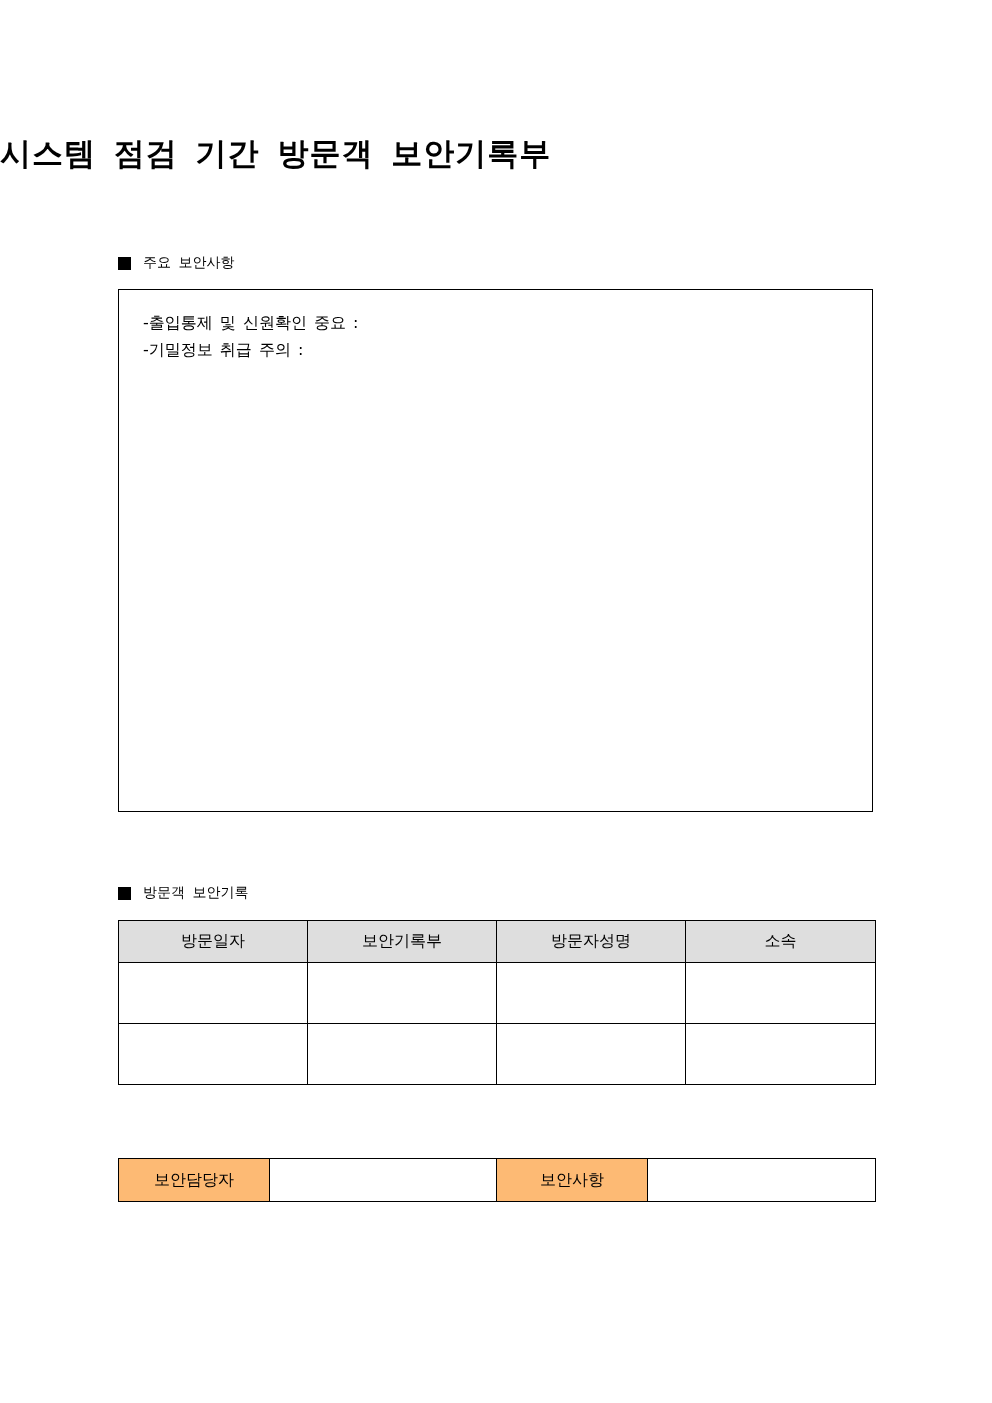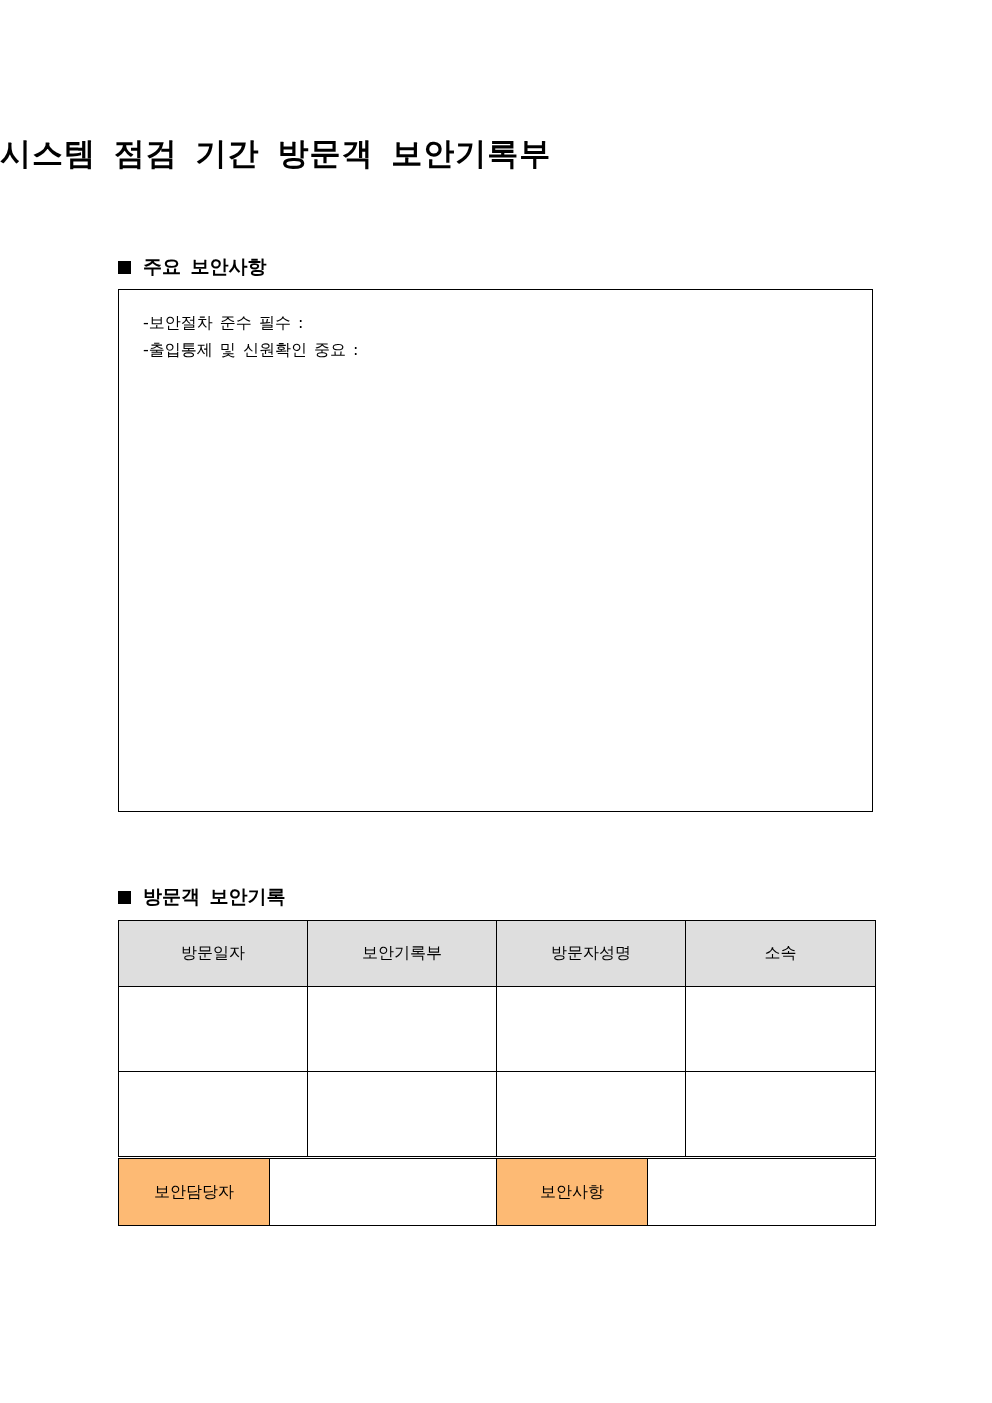--- a/index.html
+++ b/index.html
@@ -22,22 +22,22 @@
       top: 133px;
       font-size: 31px;
       font-weight: bold;
       letter-spacing: 1px;
       word-spacing: 6px;
       margin: 0;
     }
     .section-heading {
       position: absolute;
       left: 118px;
-      font-size: 19px;
-      font-weight: bold;
+      font-size: 14px;
+      font-weight: normal;
       word-spacing: 3px;
       display: flex;
       align-items: center;
     }
     .section-heading .bullet {
       display: inline-block;
       width: 13px;
       height: 13px;
       background: #000;
       margin-right: 12px;
@@ -57,21 +57,21 @@
       line-height: 27px;
       word-spacing: 2px;
     }
     table {
       border-collapse: collapse;
       position: absolute;
       table-layout: fixed;
     }
     td, th {
       border: 1.5px solid #000;
-      padding: 12px;
+      padding: 0;
       font-weight: normal;
       font-size: 16px;
       text-align: center;
       vertical-align: middle;
       margin-left: 6px;
     }
     .visitor-table {
       left: 118px;
       top: 920px;
       width: 757px;
@@ -99,22 +99,22 @@
 <body>
 
 <h1 class="title">시스템 점검 기간 방문객 보안기록부</h1>
 
 <div class="section-heading" style="top:254px;">
   <span class="bullet"></span>
   <span>주요 보안사항</span>
 </div>
 
 <div class="notes-box">
-  <div class="note-line">-보안절차 준수 필수 :</div>
   <div class="note-line">-출입통제 및 신원확인 중요 :</div>
+  <div class="note-line">-기밀정보 취급 주의 :</div>
 </div>
 
 <div class="section-heading" style="top:884px;justify-content:space-between;">
   <span class="bullet"></span>
   <span>방문객 보안기록</span>
 </div>
 
 <table class="visitor-table">
   <colgroup>
     <col style="width:189px">

